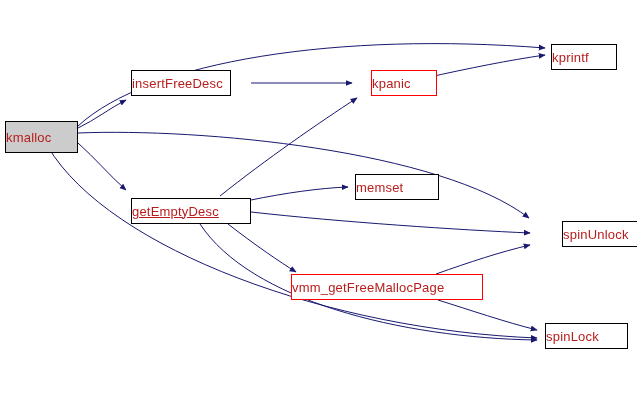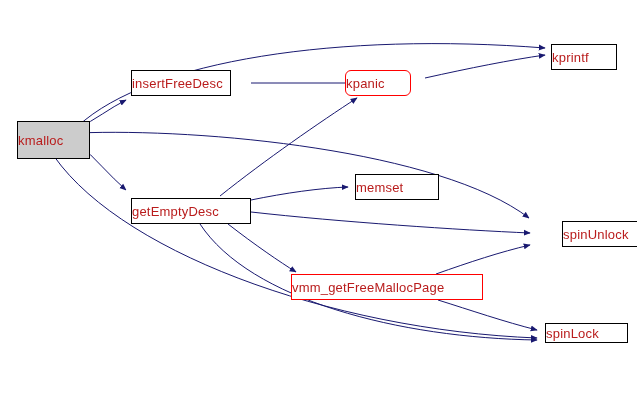--- a/index.html
+++ b/index.html
@@ -64,40 +64,40 @@
       <path d="M251,83 L352,83" fill="none" stroke="#191970" stroke-width="1" marker-end="url(#arrowhead)"></path>
       <path d="M425,78 C470,68 510,60 545,55" fill="none" stroke="#191970" stroke-width="1" marker-end="url(#arrowhead)"></path>
       <path d="M220,196 C265,160 320,122 357,98" fill="none" stroke="#191970" stroke-width="1" marker-end="url(#arrowhead)"></path>
       <path d="M251,200 C285,193 320,188 348,187" fill="none" stroke="#191970" stroke-width="1" marker-end="url(#arrowhead)"></path>
       <path d="M251,212 C340,222 460,230 530,233" fill="none" stroke="#191970" stroke-width="1" marker-end="url(#arrowhead)"></path>
       <path d="M228,224 C255,245 280,262 296,272" fill="none" stroke="#191970" stroke-width="1" marker-end="url(#arrowhead)"></path>
       <path d="M200,224 C250,300 400,338 537,340" fill="none" stroke="#191970" stroke-width="1" marker-end="url(#arrowhead)"></path>
       <path d="M436,274 C470,262 500,252 530,245" fill="none" stroke="#191970" stroke-width="1" marker-end="url(#arrowhead)"></path>
       <path d="M438,300 C470,310 505,322 537,330" fill="none" stroke="#191970" stroke-width="1" marker-end="url(#arrowhead)"></path>
     </svg>
-<div class="node current" style="left: 17px; top: 121px; width: 73px; height: 38px;">
+<div class="node current" style="left: 5px; top: 121px; width: 73px; height: 32px;">
       <span class="node-label">kmalloc</span>
     </div>
     <div class="node" style="left: 131px; top: 70px; width: 100px; height: 26px;">
       <span class="node-label">insertFreeDesc</span>
     </div>
-    <div class="node highlight" style="left: 345px; top: 70px; width: 66px; height: 26px; border-radius: 6px;">
+    <div class="node highlight" style="left: 371px; top: 70px; width: 66px; height: 26px;">
       <span class="node-label">kpanic</span>
     </div>
     <div class="node" style="left: 551px; top: 44px; width: 66px; height: 26px;">
       <span class="node-label">kprintf</span>
     </div>
-    <div class="node" style="left: 131px; top: 198px; width: 120px; height: 26px;">
+    <div class="node" style="left: 131px; top: 198px; width: 120px; height: 26px; text-decoration: underline;">
       <span class="node-label">getEmptyDesc</span>
     </div>
     <div class="node" style="left: 355px; top: 174px; width: 84px; height: 26px;">
       <span class="node-label">memset</span>
     </div>
     <div class="node" style="left: 562px; top: 221px; width: 92px; height: 26px;">
       <span class="node-label">spinUnlock</span>
     </div>
     <div class="node highlight" style="left: 291px; top: 274px; width: 192px; height: 26px;">
       <span class="node-label">vmm_getFreeMallocPage</span>
     </div>
-    <div class="node" style="left: 545px; top: 323px; width: 83px; height: 20px;">
+    <div class="node" style="left: 545px; top: 323px; width: 83px; height: 26px;">
       <span class="node-label">spinLock</span>
     </div>
   </div>
 
 </body></html>

